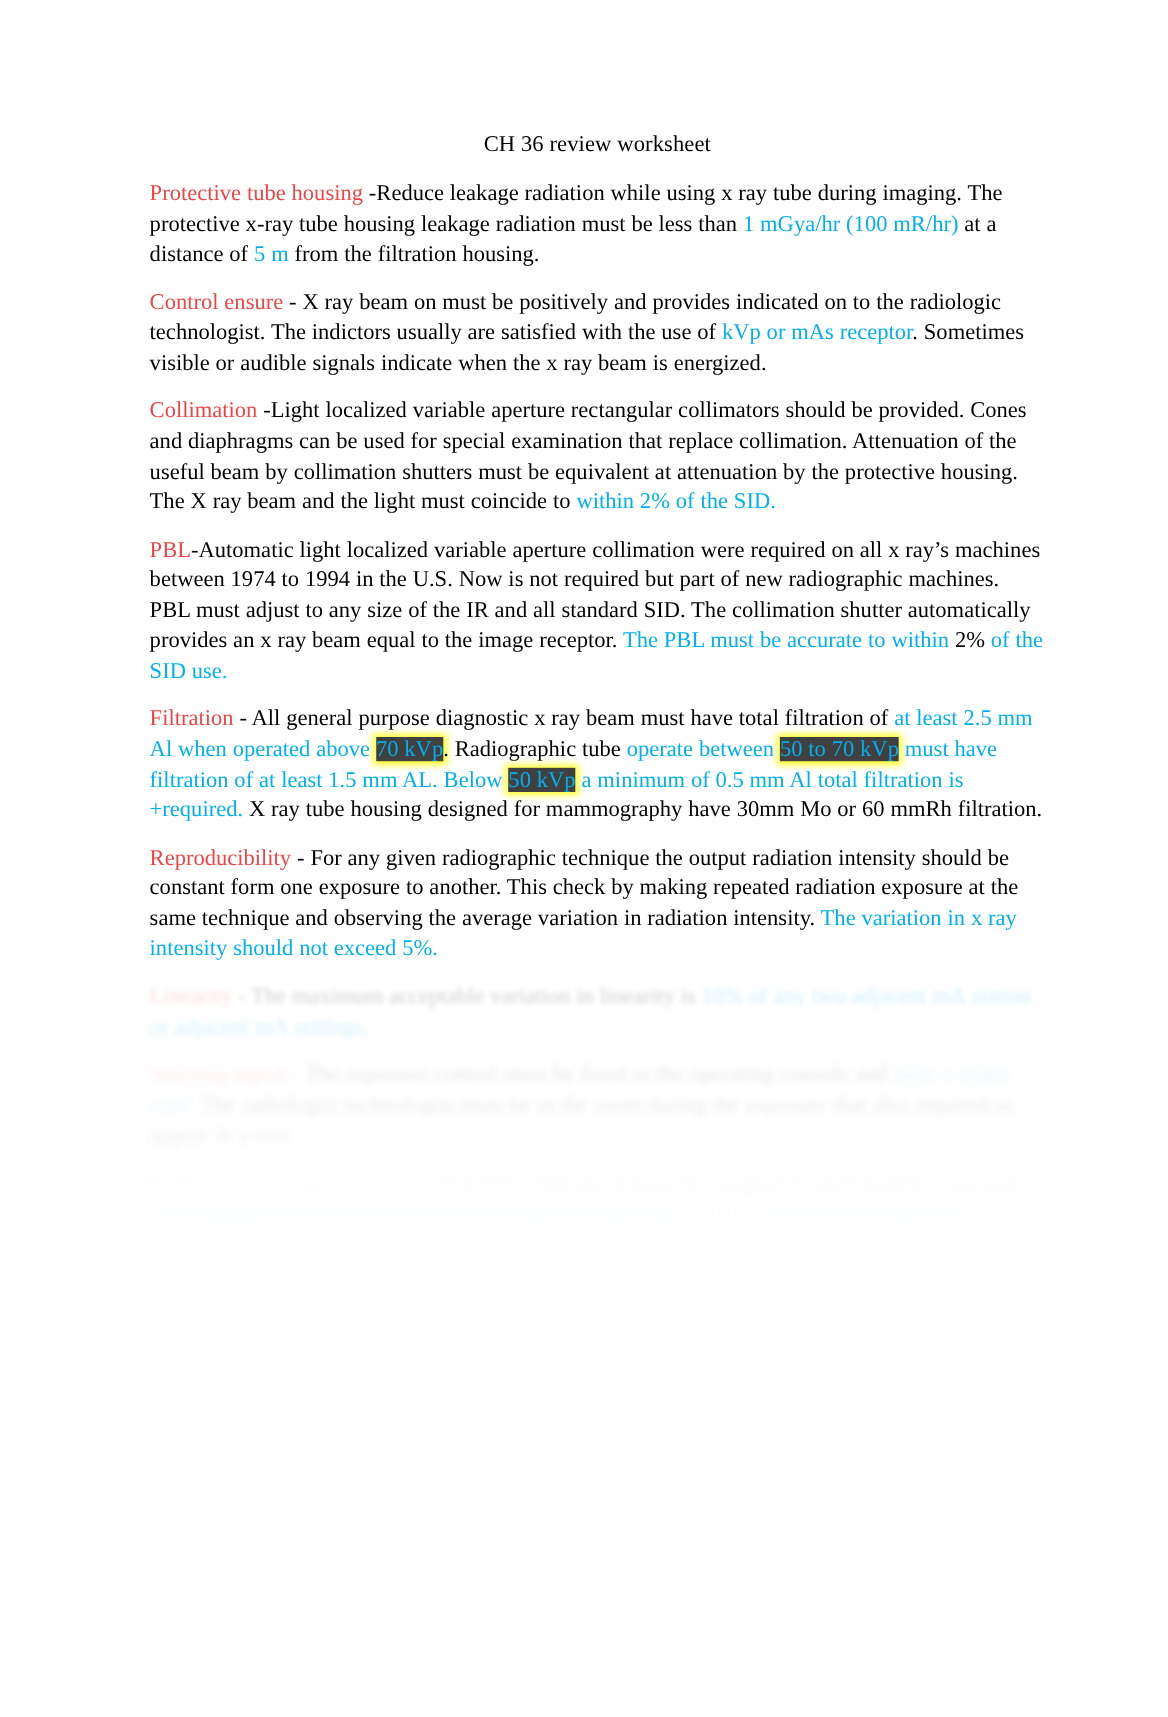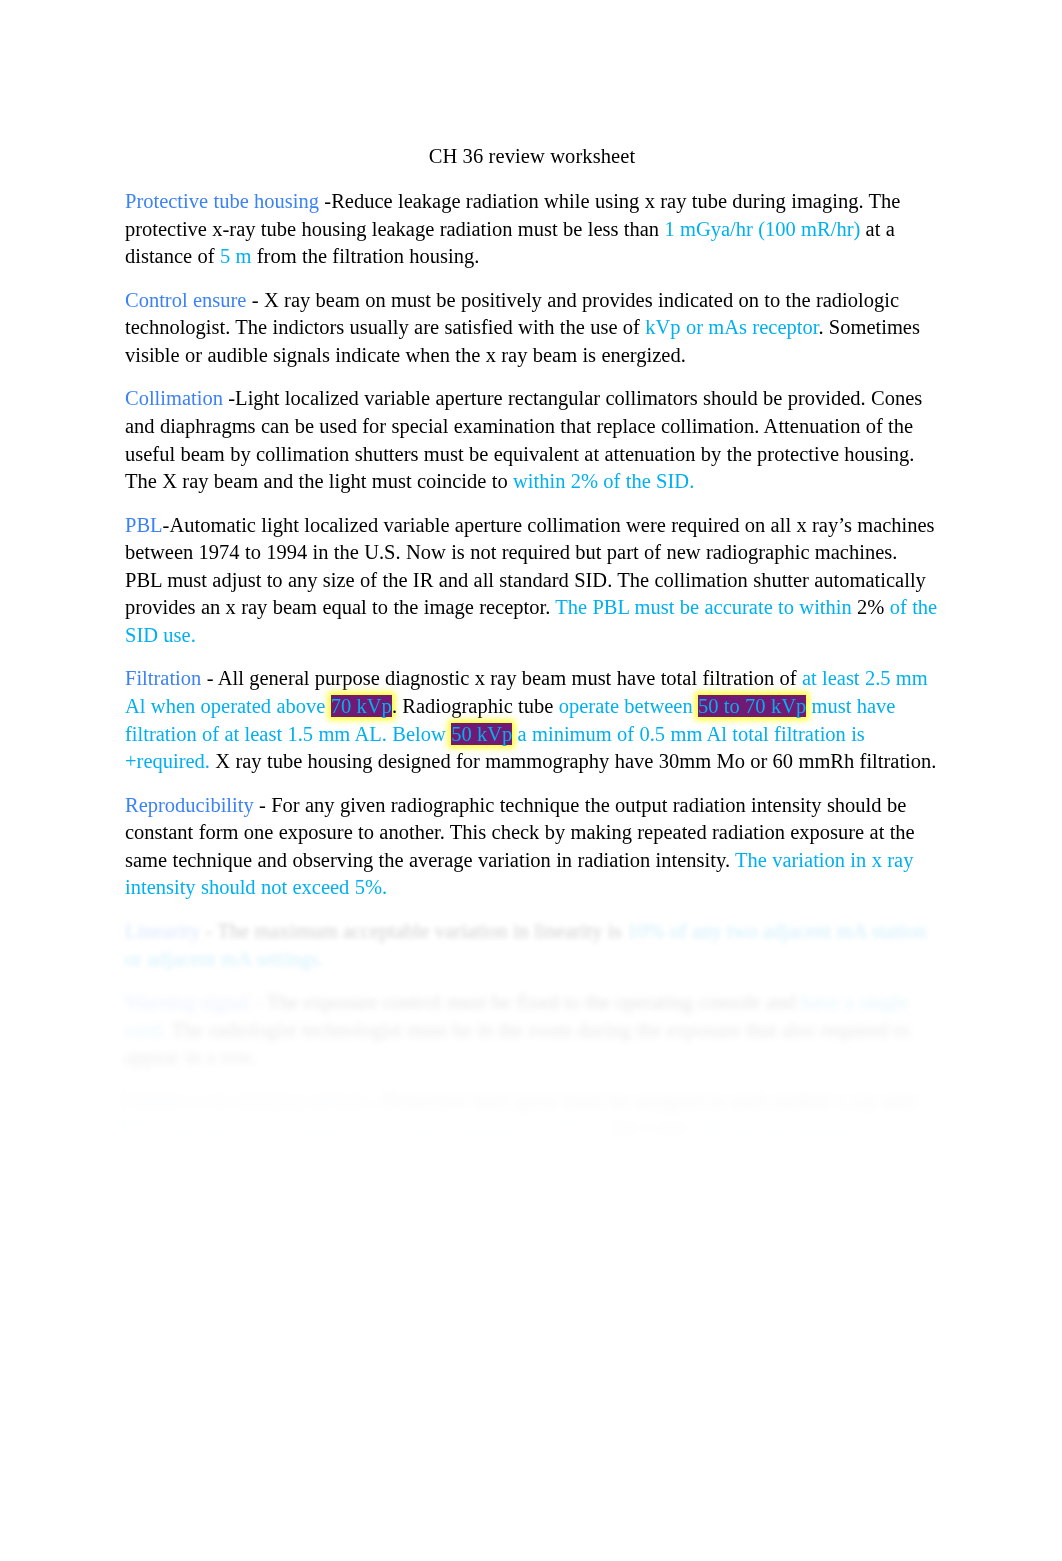--- a/index.html
+++ b/index.html
@@ -15,54 +15,53 @@
   .page {
     position: relative;
     width: 1062px;
     height: 1561px;
     background: #ffffff;
     overflow: hidden;
     box-sizing: border-box;
   }
   .doc-body {
     position: absolute;
-    left: 125px;
+    left: 136px;
     top: 118px;
     width: 814px;
-    margin-top: 25px;
   }
   .doc-title {
     text-align: center;
     font-size: 20.5px;
     line-height: 1.32;
     color: #000;
     margin: 0 0 18px 0;
     letter-spacing: 0.1px;
   }
   p.para {
     margin: 0 0 16px 0;
     font-size: 20.5px;
     line-height: 1.345;
     text-align: left;
     color: #000;
     word-spacing: 0.2px;
   }
   p.para:last-child { margin-bottom: 0; }
 
   .term {
-    color: #3b82f6;
+    color: #ef4444;
   }
   .ans {
     color: #00B0F0;
   }
   .plain {
     color: #000000;
   }
   .hl {
-    background-color: #701a75;
+    background-color: #404040;
     box-shadow: 0 0 6px 3px rgba(255,255,0,0.85);
     text-align: right;
   }
 
   
   .fade-zone {
     position: relative;
   }
   .fade-zone .fade-2 { opacity: 0.20; filter: blur(2.6px); }
   .fade-zone .fade-3 { opacity: 0.15; filter: blur(3.4px); }

